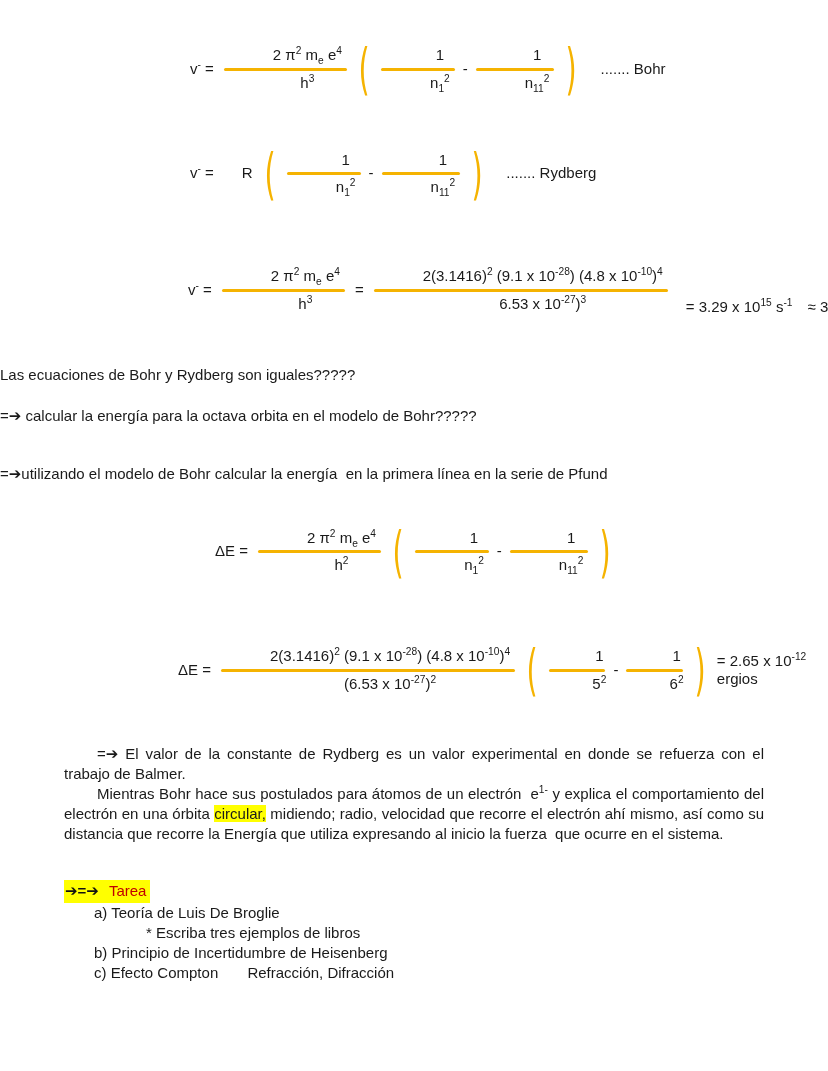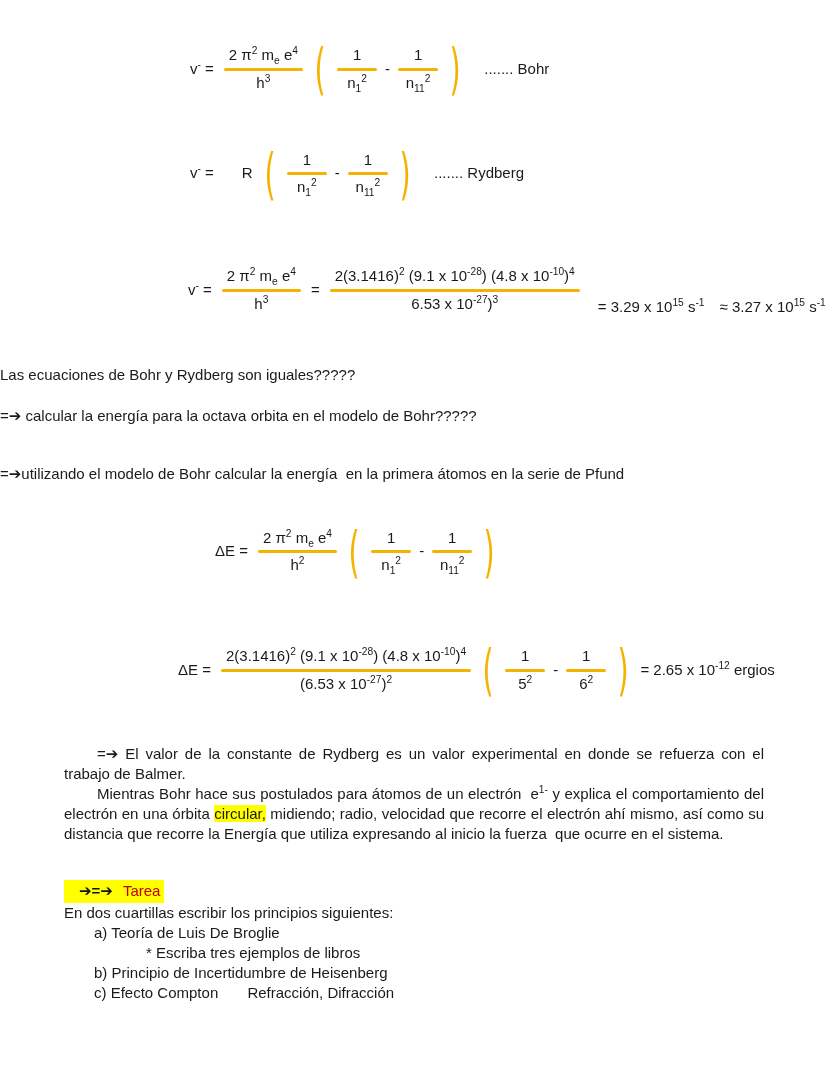--- a/index.html
+++ b/index.html
@@ -8,21 +8,21 @@
     width:828px; height:1071px; margin:0 auto; overflow:hidden;
     font-family:"Liberation Sans","DejaVu Sans",sans-serif;
     font-size:15px; color:#1a1a1a;
   }
   .page { width:828px; min-height:1071px; background:#fff; padding-top:46px; }
 
   
   .eq-row { display:flex; align-items:center; gap:10px; line-height:1.25; }
   .lhs { white-space:nowrap; }
   .frac { display:inline-flex; flex-direction:column; align-items:center; text-align:center; }
-  .frac .num, .frac .den { padding:0 5px; white-space:nowrap; }
+  .frac .num, .frac .den { padding:0 5px; white-space:nowrap;margin-left:44px; }
   .frac .bar { align-self:stretch; height:3px; background:var(--bar,#F5B301); border-radius:2px; margin:3px 0; }
   .frac.small { min-width:40px; }
   sup, sub { font-size:68%; line-height:0; }
   .bigparen {
     display:inline-block; font-size:26px; line-height:1; color:var(--bar,#F5B301);
     transform:scaleY(2.15) scaleX(1.1); font-weight:400; margin:0 2px;
     font-family:"DejaVu Sans",sans-serif;
   }
   .minus { margin:0 -2px; }
   .eq-label { margin-left:12px; white-space:pre; }
@@ -41,21 +41,21 @@
   .q2 { margin-top:24px; }
   .q3 { margin-top:40px; }
 
   .body-text { margin:50px 64px 0 64px; line-height:20px; text-align:justify; }
   .body-text p { text-indent:33px; white-space:pre-wrap; }
   .ebold { font-weight:normal; }
   .hl-word { background:var(--highlight,#FFFF00); }
 
   
   .tarea { margin:36px 64px 0 64px; line-height:20px; }
-  .tarea-hl { background:var(--highlight,#FFFF00); padding:1px 4px 2px 15px; display:inline-block; }
+  .tarea-hl { background:var(--highlight,#FFFF00); padding:1px 4px 2px 1px; display:inline-block; }
   .tarea-arrows { font-weight:bold; color:#111; }
   .tarea-title { color:var(--tarea,#C00000); margin-left:10px; }
   .tarea-line { white-space:pre-wrap; }
   .lvl1 { margin-left:30px; }
   .lvl2 { margin-left:82px; }
 </style>
 </head>
 <body>
 
 <div class="page">
@@ -116,21 +116,21 @@
       <span class="den">6.53 x 10<sup>-27</sup>)<sup>3</sup></span>
     </span>
     <span class="result-col">
       <span>= 3.29 x 10<sup>15</sup> s<sup>-1</sup></span>
       <span>≈ 3.27 x 10<sup>15</sup> s<sup>-1</sup></span>
     </span>
   </div>
 
   <div class="q-line q1">Las ecuaciones de Bohr y Rydberg son iguales?????</div>
   <div class="q-line q2">=➔ calcular la energía para la octava orbita en el modelo de Bohr?????</div>
-  <div class="q-line q3">=➔utilizando el modelo de Bohr calcular la energía  en la primera átomos en la serie de Pfund</div>
+  <div class="q-line q3">=➔utilizando el modelo de Bohr calcular la energía  en la primera línea en la serie de Pfund</div>
 
   <div class="eq-row de1">
     <span class="lhs">ΔE =</span>
     <span class="frac">
       <span class="num">2 π<sup>2</sup> m<sub>e</sub> e<sup>4</sup></span>
       <span class="bar"></span>
       <span class="den">h<sup>2</sup></span>
     </span>
     <span class="bigparen">(</span>
     <span class="frac small">
@@ -172,20 +172,19 @@
 
   <div class="body-text">
     <p>=➔ El valor de la constante de Rydberg es un valor experimental en donde se refuerza con el trabajo de Balmer.</p>
     <p><span>Mientras Bohr hace sus postulados para átomos de un electrón  </span><span class="ebold">e<sup>1-</sup></span><span> y explica el comportamiento del electrón en una órbita </span><span class="hl-word">circular,</span><span> midiendo; radio, velocidad que recorre el electrón ahí mismo, así como su distancia que recorre la Energía que utiliza expresando al inicio la fuerza  que ocurre en el sistema.</span></p>
   </div>
 
   <div class="tarea">
     <div class="tarea-heading">
       <span class="tarea-hl"><span class="tarea-arrows">➔=➔</span><span class="tarea-title">Tarea</span></span>
     </div>
-    <div class="tarea-line">En dos cuartillas escribir los principios siguientes:</div>
     <div class="tarea-line lvl1">a) Teoría de Luis De Broglie</div>
     <div class="tarea-line lvl2">* Escriba tres ejemplos de libros</div>
     <div class="tarea-line lvl1">b) Principio de Incertidumbre de Heisenberg</div>
     <div class="tarea-line lvl1">c) Efecto Compton       Refracción, Difracción</div>
   </div>
 
 </div>
 
 </body></html>

